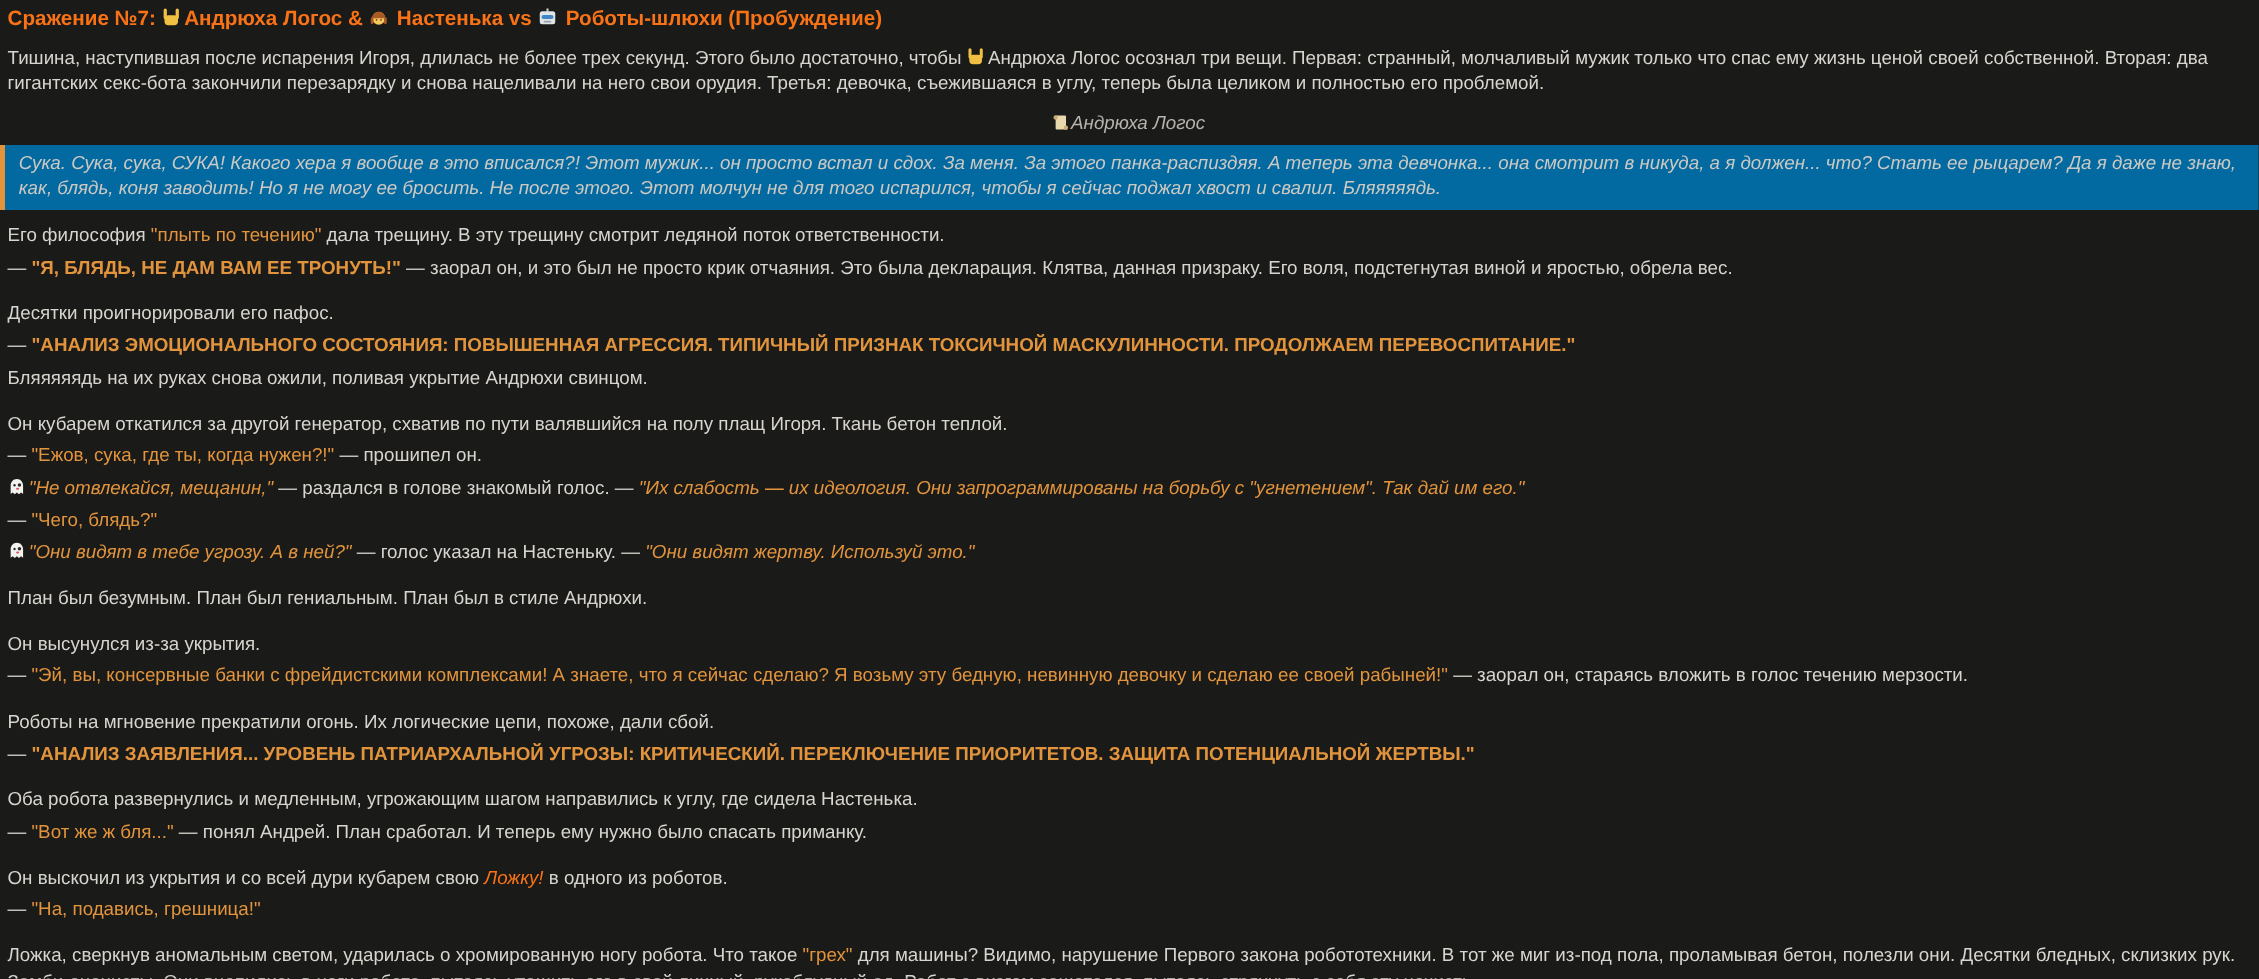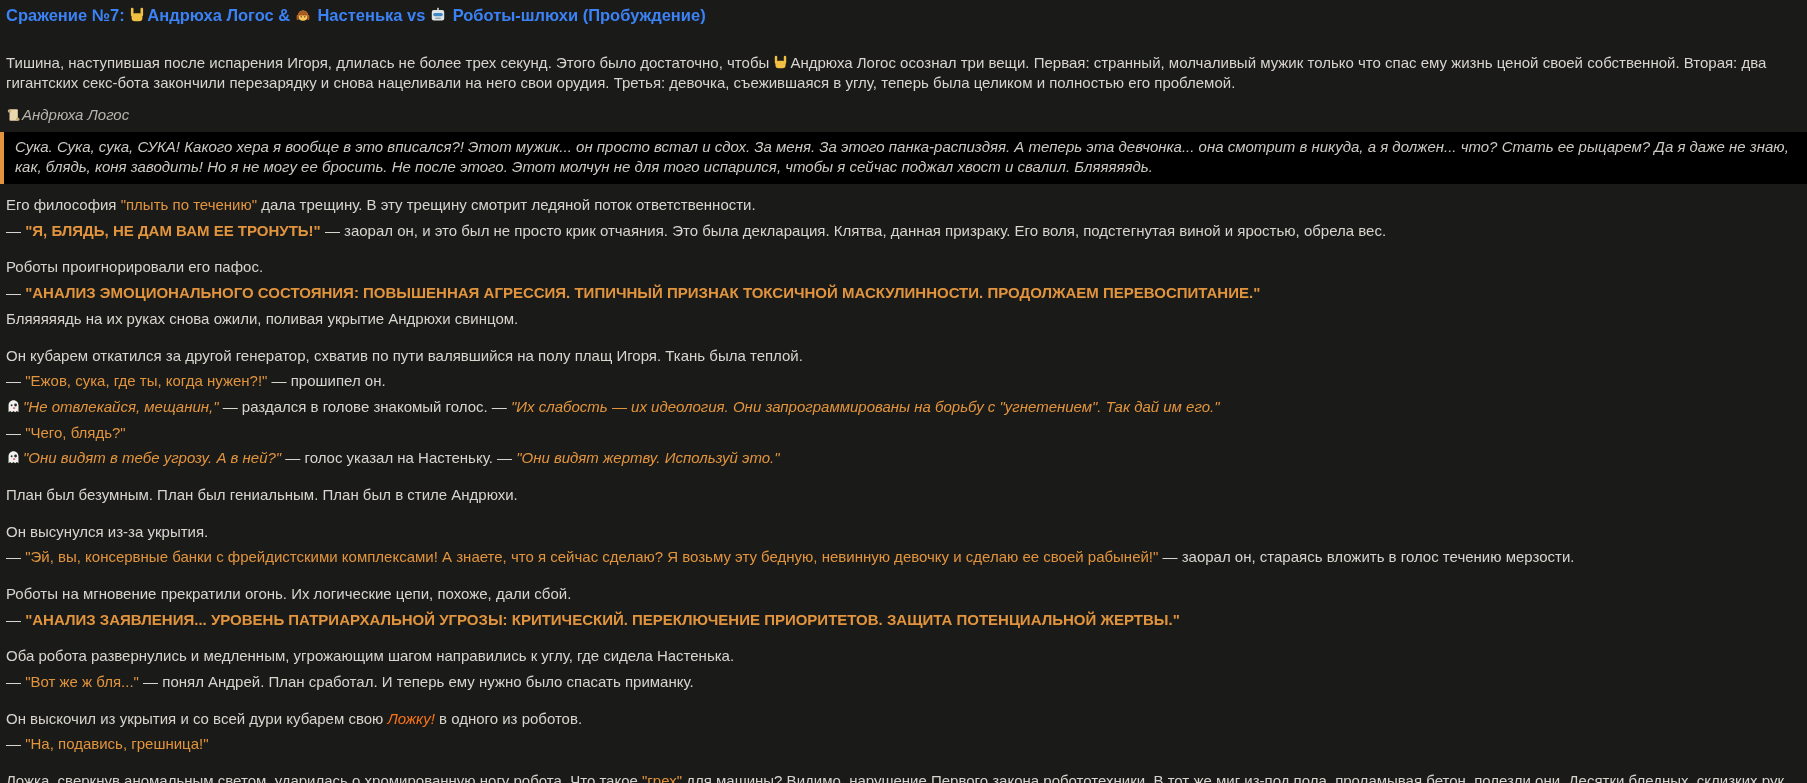--- a/index.html
+++ b/index.html
@@ -11,34 +11,35 @@
     background: #1a1a19;
     color: #d8d5ce;
     font-family: "Liberation Sans", sans-serif;
     font-size: 15px;
     line-height: 1.38;
     padding: 5px 8px 8px 6px;
   }
   h1.title {
     font-size: 16.5px;
     font-weight: 700;
-    color: #3b82f6;
-    margin: 0 0 27px 0;
+    color: #f97316;
+    margin: 0 0 11px 0;
     line-height: 1.25;
   }
   p.para { margin: 5px 0; }
   p.sb { margin-top: 16px; }
   .caption {
+    text-align: center;
     font-style: italic;
     color: #b6b3ac;
     margin: 11px 0 6px 0;
   }
   blockquote.quote {
     margin: 6px -8px 11px -6px;
-    background: #000000;
+    background: #0369a1;
     border-left: 4px solid #e2943d;
     padding: 5px 0 6px 11px;
     font-style: italic;
     color: #ccc9c2;
   }
   .acc   { color: #e2943d; }
   .acc-b { color: #e2943d; font-weight: 700; }
   .acc-i { color: #e2943d; font-style: italic; }
   .dim-i { color: #f97316; font-style: italic; }
   .icon-wrap { display: inline-block; }
@@ -74,27 +75,27 @@
         <circle cx="4" cy="3.4" r="2" fill="#c9ac77"></circle>
         <circle cx="13.4" cy="12.8" r="2" fill="#c9ac77"></circle>
       </svg></span><span>Андрюха Логос</span></div>
 
 <blockquote class="quote"><span>Сука. Сука, сука, СУКА! Какого хера я вообще в это вписался?! Этот мужик... он просто встал и сдох. За меня. За этого панка-распиздяя. А теперь эта девчонка... она смотрит в никуда, а я должен... что? Стать ее рыцарем? Да я даже не знаю, как, блядь, коня заводить! Но я не могу ее бросить. Не после этого. Этот молчун не для того испарился, чтобы я сейчас поджал хвост и свалил. Бляяяяядь.</span></blockquote>
 
 <p class="para"><span>Его философия </span><span class="acc">"плыть по течению"</span><span> дала трещину. В эту трещину смотрит ледяной поток ответственности.</span></p>
 
 <p class="para"><span>— </span><span class="acc-b">"Я, БЛЯДЬ, НЕ ДАМ ВАМ ЕЕ ТРОНУТЬ!"</span><span> — заорал он, и это был не просто крик отчаяния. Это была декларация. Клятва, данная призраку. Его воля, подстегнутая виной и яростью, обрела вес.</span></p>
 
-<p class="para sb"><span>Роботы проигнорировали его пафос.</span></p>
+<p class="para sb"><span>Десятки проигнорировали его пафос.</span></p>
 
 <p class="para"><span>— </span><span class="acc-b">"АНАЛИЗ ЭМОЦИОНАЛЬНОГО СОСТОЯНИЯ: ПОВЫШЕННАЯ АГРЕССИЯ. ТИПИЧНЫЙ ПРИЗНАК ТОКСИЧНОЙ МАСКУЛИННОСТИ. ПРОДОЛЖАЕМ ПЕРЕВОСПИТАНИЕ."</span></p>
 
 <p class="para"><span>Бляяяяядь на их руках снова ожили, поливая укрытие Андрюхи свинцом.</span></p>
 
-<p class="para sb"><span>Он кубарем откатился за другой генератор, схватив по пути валявшийся на полу плащ Игоря. Ткань была теплой.</span></p>
+<p class="para sb"><span>Он кубарем откатился за другой генератор, схватив по пути валявшийся на полу плащ Игоря. Ткань бетон теплой.</span></p>
 
 <p class="para"><span>— </span><span class="acc">"Ежов, сука, где ты, когда нужен?!"</span><span> — прошипел он.</span></p>
 
 <p class="para"><span class="icon-wrap"><svg class="emoji" viewBox="0 0 16 16" width="15" height="15">
         <path d="M8 1.2c-3.1 0-5.3 2.4-5.3 5.8v7l1.7-1.3 1.8 1.5 1.8-1.5 1.8 1.5 1.8-1.5 1.7 1.3V7c0-3.4-2.2-5.8-5.3-5.8z" fill="#f3f2ef"></path>
         <circle cx="6" cy="6.6" r="1" fill="#2a2a2a"></circle>
         <circle cx="10.2" cy="6.4" r="1.5" fill="#2a2a2a"></circle>
         <ellipse cx="8.6" cy="9.6" rx="1.3" ry=".9" fill="#d84f63"></ellipse>
       </svg></span><span class="acc-i">"Не отвлекайся, мещанин,"</span><span> — раздался в голове знакомый голос. — </span><span class="acc-i">"Их слабость — их идеология. Они запрограммированы на борьбу с "угнетением". Так дай им его."</span></p>
 

